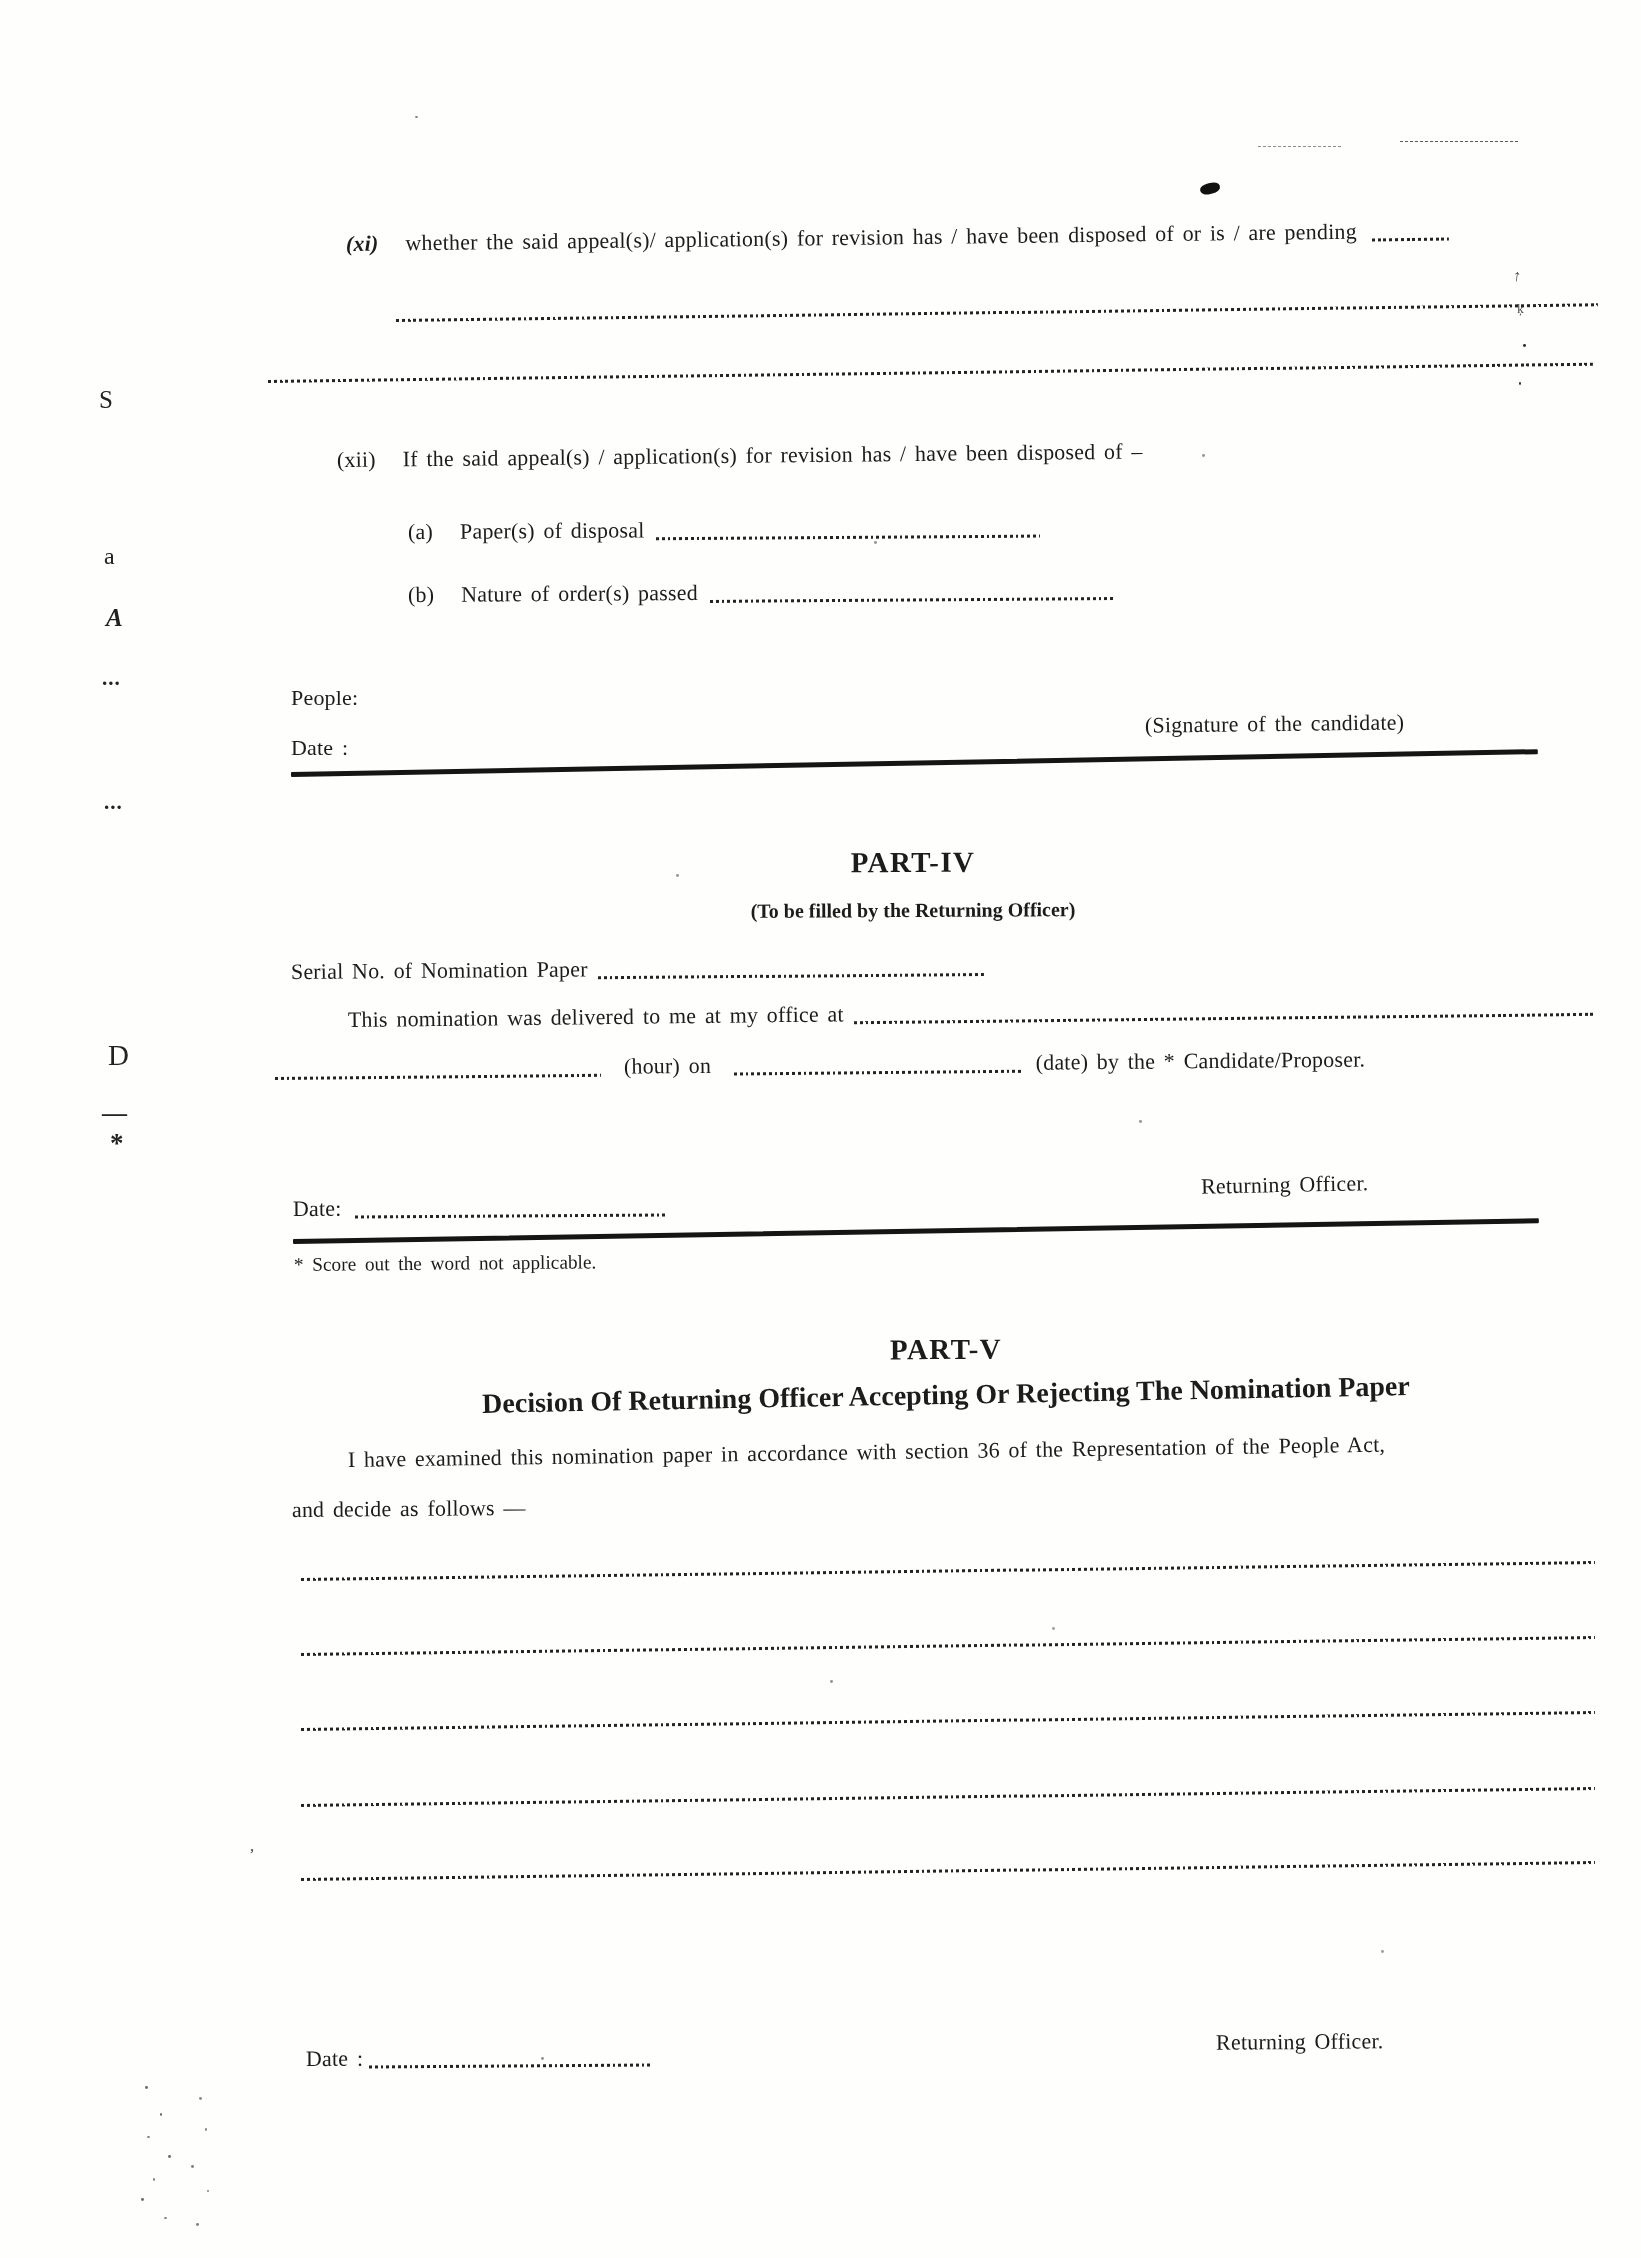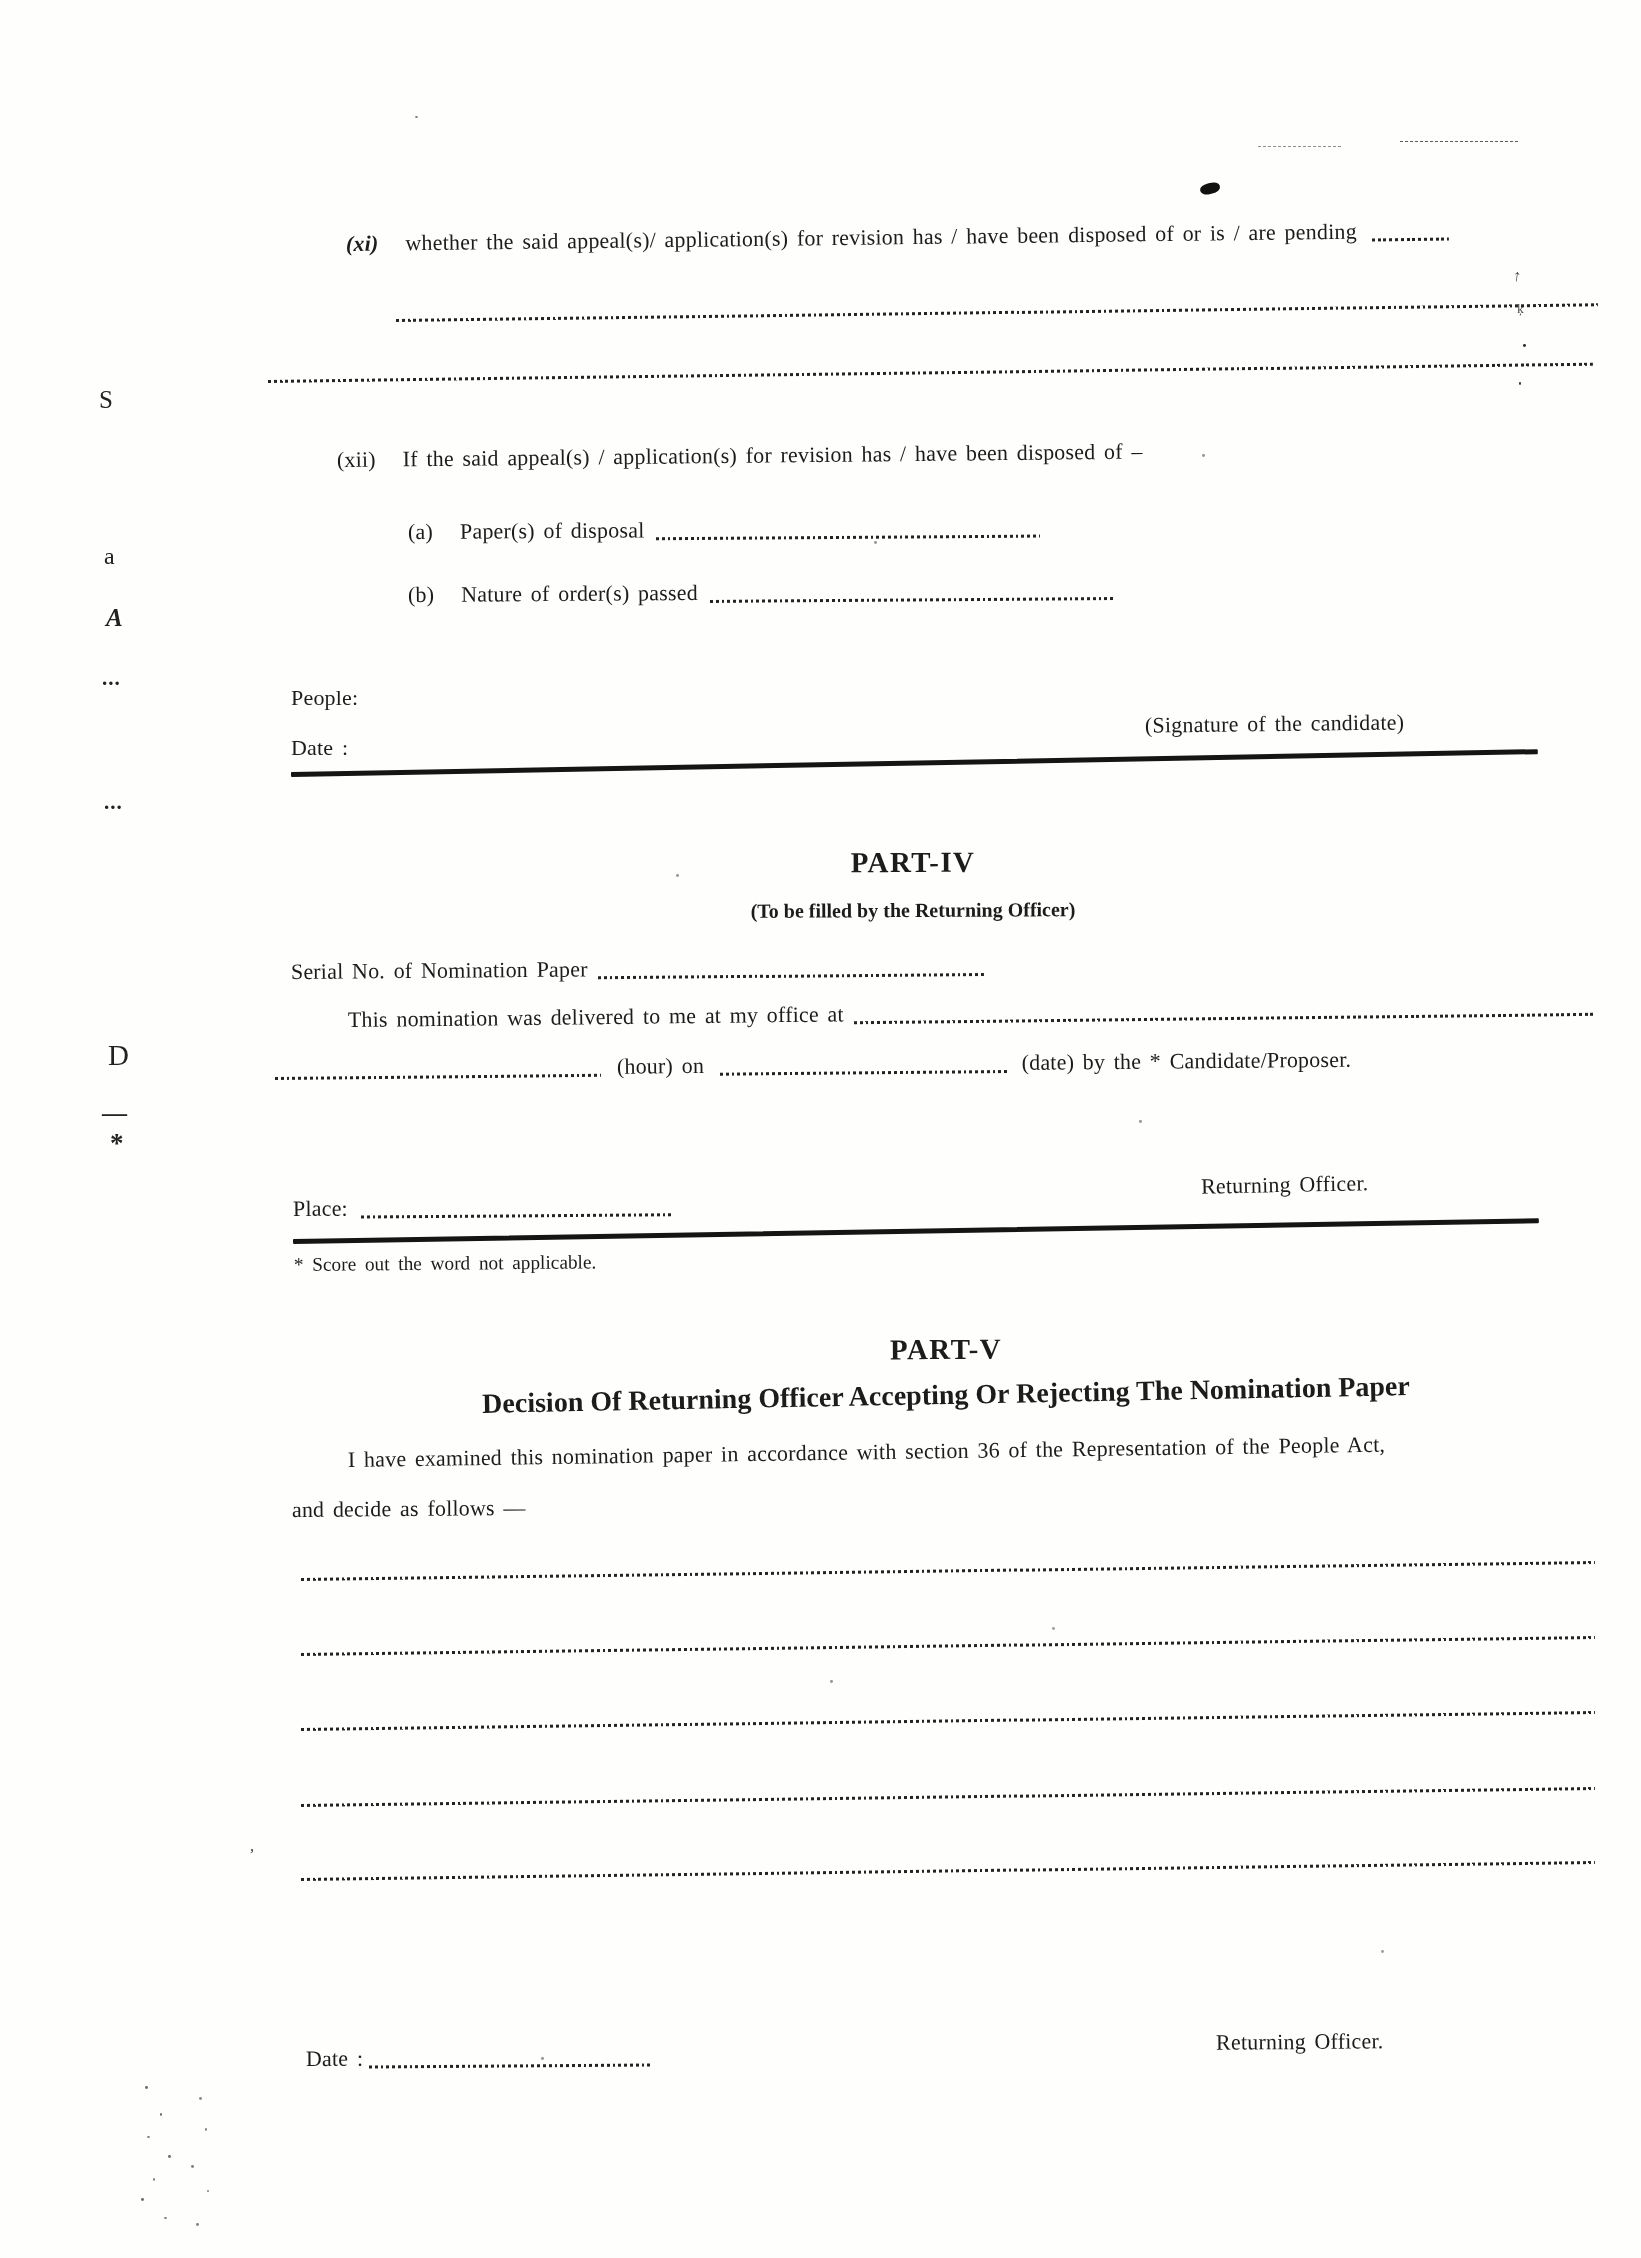--- a/index.html
+++ b/index.html
@@ -82,27 +82,27 @@
     <span class="dots" style="width:386px;margin-left:9.7px;"></span>
   </div>
 
   <div class="abs row doc" style="left:348px;top:1006px;width:1247px;transform:rotate(-0.65deg);transform-origin:left bottom;">
     <span>This nomination was delivered to me at my office at</span>
     <span class="dots" style="flex:1;margin-left:9.7px;"></span>
   </div>
 
   <div class="abs row doc" style="left:275px;top:1056px;transform:rotate(-0.55deg);transform-origin:left bottom;">
     <span class="dots" style="width:326px;"></span>
-    <span style="margin:0 16px;">(hour) on</span>
+    <span style="margin:0 23px;">(hour) on</span>
     <span class="dots" style="width:290px;"></span>
     <span style="margin-left:11.6px;">(date) by the * Candidate/Proposer.</span>
   </div>
 
   <div class="abs row doc" style="left:293px;top:1195px;transform:rotate(-0.4deg);transform-origin:left bottom;">
-    <span>Place:</span>
+    <span>Date:</span>
     <span class="dots" style="width:311px;margin-left:13.5px;"></span>
   </div>
   <div class="abs doc" style="left:1201px;top:1171px;transform:rotate(-1.2deg);">Returning Officer.</div>
 
   <div class="rule" style="left:293px;top:1239px;width:1246px;transform:rotate(-0.95deg);transform-origin:left center;"></div>
 
   <div class="abs small" style="left:294px;top:1254px;word-spacing:3.9px;transform:rotate(-0.5deg);transform-origin:left bottom;">* Score out the word not applicable.</div>
 
   <div class="center-wrap h-title" style="left:270px;top:1333px;width:1352px;transform:rotate(-0.4deg);">PART-V</div>
   <div class="center-wrap h-decision" style="left:270px;top:1379px;width:1352px;transform:rotate(-1.1deg);">Decision Of Returning Officer Accepting Or Rejecting The Nomination Paper</div>

